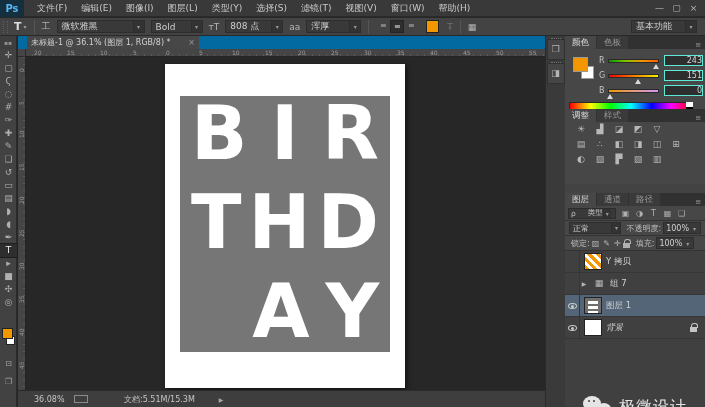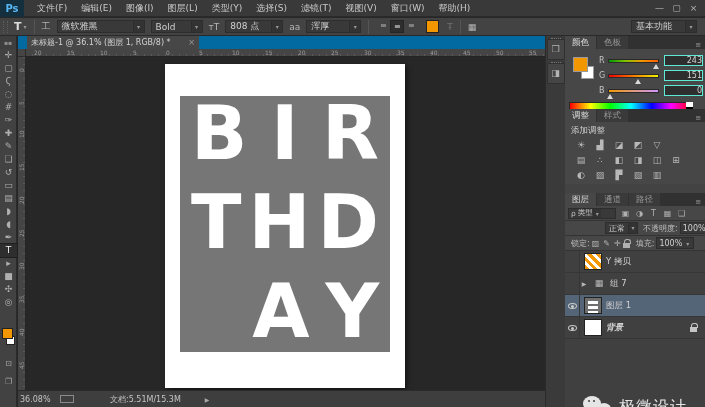--- a/index.html
+++ b/index.html
@@ -21,21 +21,21 @@
   .tb-grip { width:5px; height:12px; margin:0 3px; border-left:1px dotted #5d5d5d; border-right:1px dotted #5d5d5d; }
   .opt-tool { display:flex; align-items:center; padding:0 3px; color:#ddd; }
   .opt-tool b { font-size:11px; }
   .opt-tool .arr { font-style:normal; font-size:6px; color:#999; margin-left:2px; }
   .sep { width:1px; height:14px; background:#333; border-right:1px solid #555; margin:0 4px; }
   .opt-icon { color:#b5b5b5; padding:0 3px; font-size:9px; }
   .faded { opacity:.38; }
   .dropdown { display:flex; align-items:center; height:13px; background:#393939; border:1px solid #2d2d2d; margin:0 3px; }
   .dd-text { padding:0 4px; flex:1; color:#cfcfcf; white-space:nowrap; overflow:hidden; }
   .dd-arr { width:11px; height:100%; background:#333; color:#999; font-size:6px; text-align:center; line-height:12px; border-left:1px solid #2d2d2d; }
-  .w88{width:88px;} .w52{width:52px;} .w58{width:58px;} .w55{width:55px;} .w62{width:60px;margin-left:36px;}
+  .w88{width:88px;} .w52{width:52px;} .w58{width:58px;} .w55{width:55px;} .w62{width:60px;}
   .align-group { display:flex; margin:0 3px; }
   .align-btn { width:14px; height:13px; text-align:center; line-height:12px; color:#b5b5b5; font-size:8px; }
   .align-btn.pressed { background:#2e2e2e; border:1px solid #252525; color:#e5e5e5; }
   .swatch { width:13px; height:13px; border:1px solid #222; margin:0 5px; }
   .workspace { margin-left:auto; margin-right:8px; width:66px; }
   
   .tabrow { position:absolute; left:18px; top:36px; width:687px; height:13px; background:#0369a1; }
   .tool-dock-top { position:absolute; left:0; top:36px; width:17px; height:13px; background:#3e3e3e; color:#8e8e8e; font-size:6px; text-align:center; line-height:13px; border-right:1px solid #2a2a2a; }
   .doc-tab { position:absolute; left:9px; top:0; height:13px; width:172px; background:#474747; color:#d2d2d2; font-size:8px; line-height:13px; padding:0 4px; display:flex; }
   .doc-tab .tab-close { margin-left:auto; color:#9a9a9a; padding-left:4px; }
@@ -127,39 +127,39 @@
   .eye::after { content:""; position:absolute; left:2px; top:1px; width:3px; height:3px; background:#cbcbcb; border-radius:50%; }
   .expander { display:none; width:8px; font-size:6px; color:#b5b5b5; text-align:center; }
   .t-group .expander { display:inline-block; }
   .thumb { width:18px; height:17px; margin:0 4px 0 4px; border:1px solid #222; background:#777; position:relative; overflow:hidden; }
   .t-pattern .thumb { background:repeating-linear-gradient(45deg,#f39700 0 3px,#fff 3px 6px); }
   .t-image .thumb { background:#6f6f6f; }
   .t-image .thumb::after { content:""; position:absolute; left:3px; top:3px; right:3px; height:3px; background:#fff; box-shadow:0 5px 0 #fff, 0 10px 0 #fff; }
   .t-background .thumb { background:#fff; }
   .t-group .thumb { background:none; border:none; width:14px; font-size:9px; color:#b8b8b8; line-height:17px; text-align:center; }
   .layer-name { font-size:8.5px; color:#d2d2d2; white-space:nowrap; }
-  .t-background .layer-name { font-style:italic;font-weight:bold; }
+  .t-background .layer-name { font-style:italic; }
   .row-lock { display:none; margin-left:auto; margin-right:8px; }
   .locked .row-lock { display:inline-block; }
   .locked .row-lock.lock-shape { background:#c5c5c5; }
   .locked .row-lock.lock-shape::before { border-color:#c5c5c5; }
   
   .watermark { position:absolute; left:0; top:183px; width:140px; height:36px; display:flex; align-items:center; justify-content:center; gap:6px; z-index:5; }
   .wc-icon { position:relative; width:30px; height:24px; }
   .wc-big { position:absolute; left:0; top:1px; width:18px; height:15px; background:#e5e5e5; border-radius:50%; }
   .wc-big::before,.wc-big::after { content:""; position:absolute; top:4px; width:2px; height:2px; background:#3f3f3f; border-radius:50%; }
   .wc-big::before{ left:5px; } .wc-big::after{ left:10px; }
   .wc-big i { position:absolute; left:2px; bottom:-2px; width:0; height:0; border:3px solid transparent; border-top-color:#e5e5e5; transform:rotate(15deg); }
   .wc-small { position:absolute; left:14px; top:8px; width:14px; height:12px; background:#e5e5e5; border-radius:50%; }
   .wc-small::before,.wc-small::after { content:""; position:absolute; top:4px; width:2px; height:2px; background:#3f3f3f; border-radius:50%; }
   .wc-small::before{ left:4px; } .wc-small::after{ left:8px; }
   .wm-text { font-size:16px; color:#e3e3e3; letter-spacing:1px; }
   
   .statusbar { position:absolute; left:18px; top:390px; width:527px; height:17px; background:#3e3e3e; border-top:1px solid #2a2a2a; display:flex; align-items:center; font-size:8px; color:#c5c5c5; }
-  .sb-zoom { margin-left:2px; width:34px; }
+  .sb-zoom { margin-left:16px; width:34px; }
   .sb-box { width:14px; height:8px; border:1px solid #8a8a8a; margin:0 6px; }
   .sb-doc { margin-left:30px; }
   .sb-arr { margin-left:24px; font-size:6px; color:#aaa; }
 </style>
 </head>
 <body>
 
 <div id="app">
 
   <div class="titlebar">
@@ -369,21 +369,20 @@
 
     <div class="adj-panel">
       <div class="ptab-row">
         <span style="display:flex">
             <span class="ptab active">调整</span>
             <span class="ptab">样式</span>
           </span>
         <span class="panel-menu">≡</span>
       </div>
       <div class="adj-body">
-        <div class="adj-head">添加调整</div>
         <div class="adj-row">
             <span class="adj-icon">☀</span>
             <span class="adj-icon">▟</span>
             <span class="adj-icon">◪</span>
             <span class="adj-icon">◩</span>
             <span class="adj-icon">▽</span>
           </div>
         <div class="adj-row">
             <span class="adj-icon">▤</span>
             <span class="adj-icon">∴</span>
@@ -408,21 +407,21 @@
             <span class="ptab active">图层</span>
             <span class="ptab">通道</span>
             <span class="ptab">路径</span>
           </span>
         <span class="panel-menu">≡</span>
       </div>
       <div class="lp-body">
         <div class="filter-row">
           <span class="kind-box">
             <span>ρ</span>
-            <span style="margin-left:2px">类型</span>
+            <span style="margin-left:12px">类型</span>
             <span class="dd-arr">▾</span>
           </span>
           <span class="filter-icons">
               <span class="f-icon">▣</span>
               <span class="f-icon">◑</span>
               <span class="f-icon">T</span>
               <span class="f-icon">▦</span>
               <span class="f-icon">❏</span>
             </span>
         </div>

